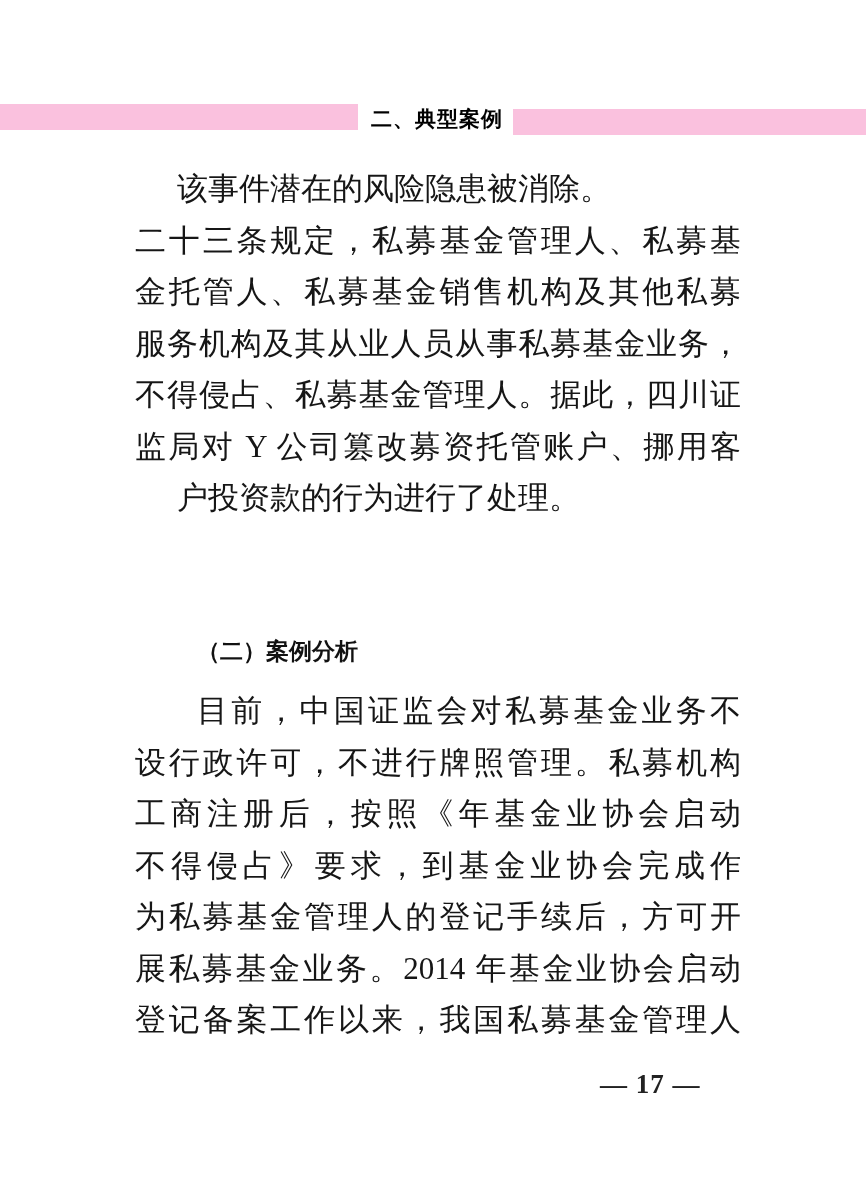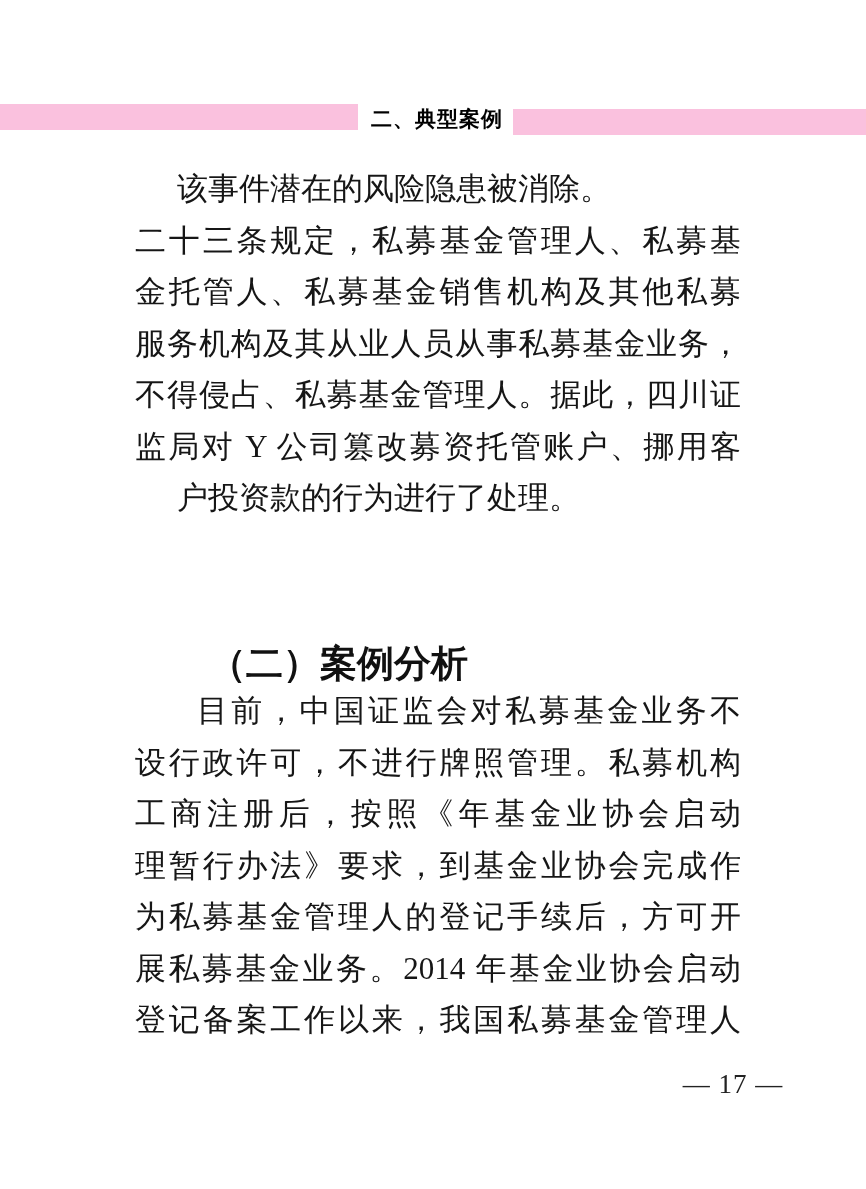--- a/index.html
+++ b/index.html
@@ -56,40 +56,40 @@
     overflow: hidden;
   }
   .line.end    { text-align-last: left; margin-left: 42px; }
   .line.indent { text-indent: 62px; }
 
   .section-heading {
     position: absolute;
     left: 135px;
     top: 626px;
     width: 606px;
-    margin: 12px;
+    margin: 0;
     height: 51.5px;
     line-height: 51.5px;
     font-family: "Liberation Sans", "DejaVu Sans", sans-serif;
     font-weight: bold;
-    font-size: 37px;
+    font-size: 23px;
     color: #111111;
     text-indent: 62px;
   }
 
   .page-number {
     position: absolute;
     left: 600px;
     top: 1068px;
     width: 266px;
-    text-align: center;
     font-size: 27px;
     line-height: 32px;
     color: #222222;
     letter-spacing: 1px;
+    font-weight: bold;
   }
 </style>
 </head>
 <body>
 
 <div class="page">
 
   <div class="band band-left"></div>
   <div class="band band-right"></div>
 
@@ -104,21 +104,21 @@
     <div class="line">监局对 Y 公司篡改募资托管账户、挪用客</div>
     <div class="line end">户投资款的行为进行了处理。</div>
   </div>
 
   <h2 class="section-heading">（二）案例分析</h2>
 
   <div class="textcol" id="block2">
     <div class="line indent">目前，中国证监会对私募基金业务不</div>
     <div class="line">设行政许可，不进行牌照管理。私募机构</div>
     <div class="line">工商注册后，按照《年基金业协会启动</div>
-    <div class="line">理暂行办法》要求，到基金业协会完成作</div>
+    <div class="line">不得侵占》要求，到基金业协会完成作</div>
     <div class="line">为私募基金管理人的登记手续后，方可开</div>
     <div class="line">展私募基金业务。2014 年基金业协会启动</div>
     <div class="line">登记备案工作以来，我国私募基金管理人</div>
   </div>
 
   <div class="page-number">— 17 —</div>
 
 </div>
 
 </body></html>

